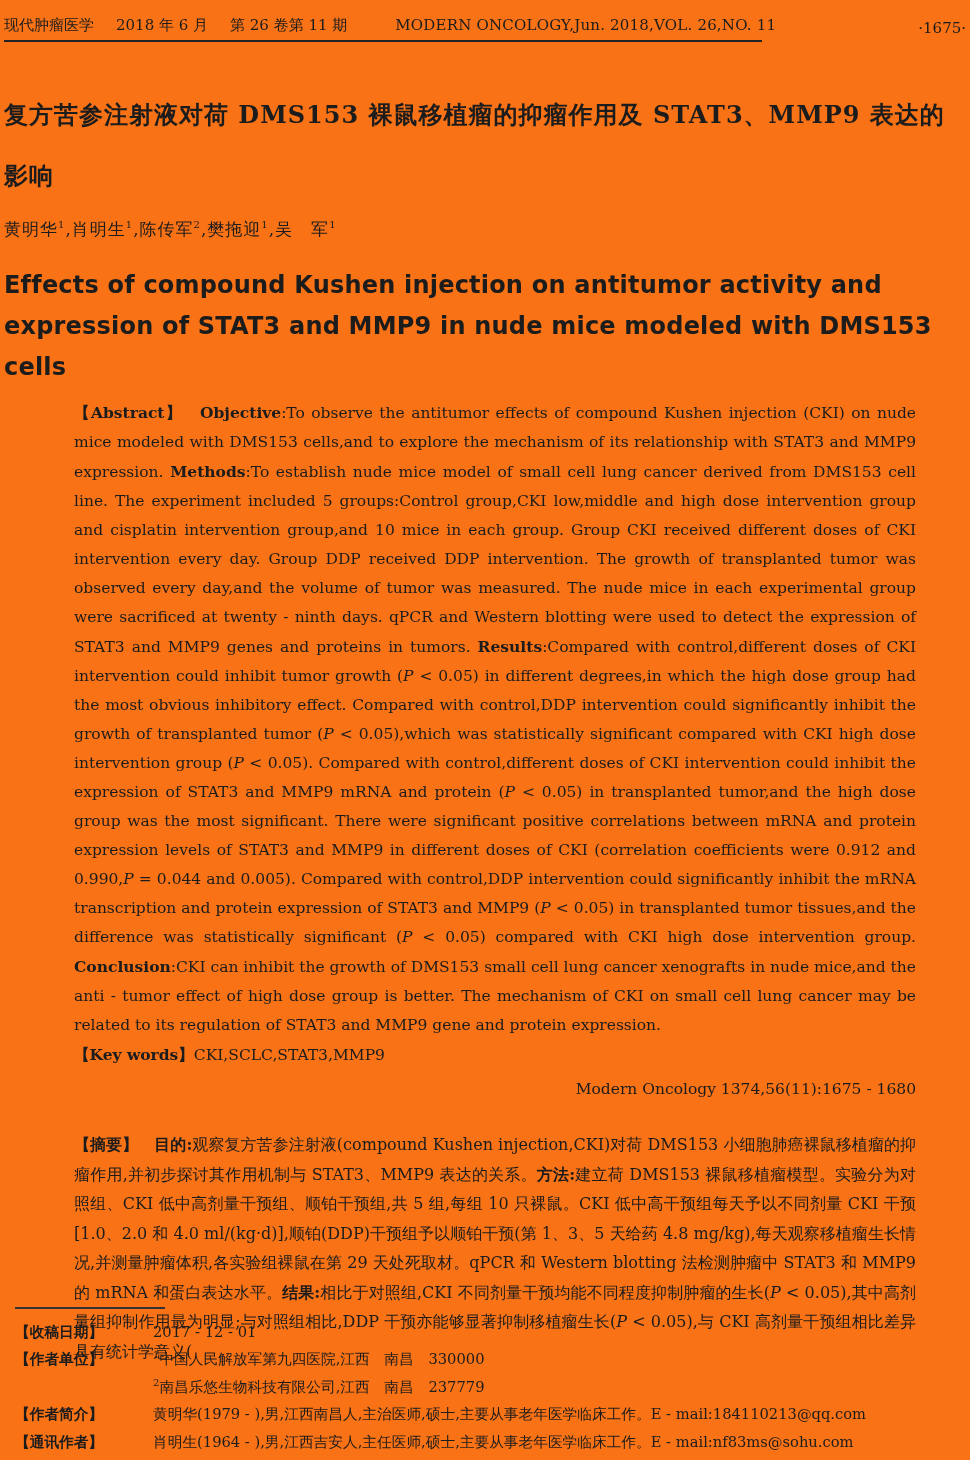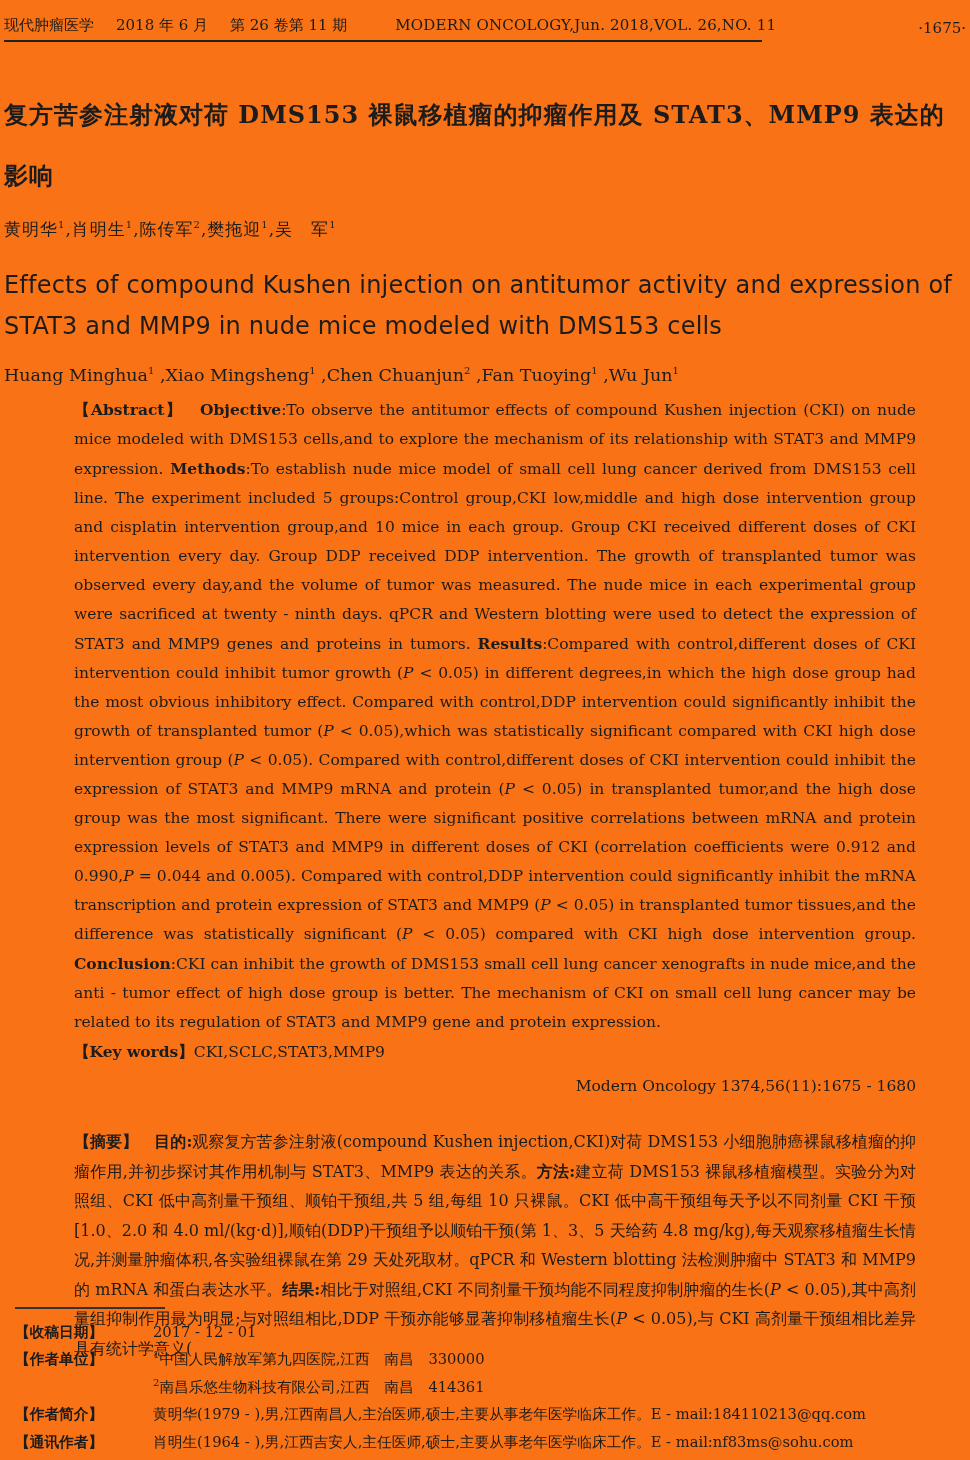--- a/index.html
+++ b/index.html
@@ -30,21 +30,21 @@
   .title-cn {
     margin-top:42px;
     font-size:24px; font-weight:bold;
     line-height:61px;
     letter-spacing:1px;
   }
   .authors-cn { margin-top:12px; font-size:17px; letter-spacing:1px; }
   .title-en {
     margin-top:24px;
     font-family:"DejaVu Sans","Liberation Sans",sans-serif;
-    font-weight:normal;
+    font-weight:bold;
     font-size:24px; line-height:41px;
     letter-spacing:0.2px;
   }
   .authors-en { margin-top:18px; font-size:17.5px; }
   .affiliation { margin-top:5px; font-style:italic; font-size:15.5px; line-height:25px; }
   
   .abstract-block { margin:10px 50px 0 70px; }
   .abstract-en { text-align:justify; font-size:15.5px; line-height:29px; }
   .keywords-line { font-size:15.5px; line-height:29px; }
   .citation-line { text-align:right; font-size:15.5px; line-height:29px; margin-top:5px; }
@@ -73,21 +73,20 @@
     </div>
     <div class="page-marker">·1675·</div>
   </div>
 
   <h1 class="title-cn">复方苦参注射液对荷 DMS153 裸鼠移植瘤的抑瘤作用及 STAT3、MMP9 表达的影响</h1>
 
   <div class="authors-cn"><span>黄明华</span><sup>1</sup><span>,肖明生</span><sup>1</sup><span>,陈传军</span><sup>2</sup><span>,樊拖迎</span><sup>1</sup><span>,吴　军</span><sup>1</sup></div>
 
   <h2 class="title-en">Effects of compound Kushen injection on antitumor activity and expression of STAT3 and MMP9 in nude mice modeled with DMS153 cells</h2>
 
-  <div class="authors-en"><span>Huang Minghua</span><sup>1</sup><span> ,Xiao Mingsheng</span><sup>1</sup><span> ,Chen Chuanjun</span><sup>2</sup><span> ,Fan Tuoying</span><sup>1</sup><span> ,Wu Jun</span><sup>1</sup></div>
 
 
   <div class="abstract-block">
     <p class="abstract-en"><span class="b">【Abstract】　</span><span class="b">Objective</span><span>:To observe the antitumor effects of compound Kushen injection (CKI) on nude mice modeled with DMS153 cells,and to explore the mechanism of its relationship with STAT3 and MMP9 expression. </span><span class="b">Methods</span><span>:To establish nude mice model of small cell lung cancer derived from DMS153 cell line. The experiment included 5 groups:Control group,CKI low,middle and high dose intervention group and cisplatin intervention group,and 10 mice in each group. Group CKI received different doses of CKI intervention every day. Group DDP received DDP intervention. The growth of transplanted tumor was observed every day,and the volume of tumor was measured. The nude mice in each experimental group were sacrificed at twenty - ninth days. qPCR and Western blotting were used to detect the expression of STAT3 and MMP9 genes and proteins in tumors. </span><span class="b">Results</span><span>:Compared with control,different doses of CKI intervention could inhibit tumor growth (</span><span class="i">P</span><span> &lt; 0.05) in different degrees,in which the high dose group had the most obvious inhibitory effect. Compared with control,DDP intervention could significantly inhibit the growth of transplanted tumor (</span><span class="i">P</span><span> &lt; 0.05),which was statistically significant compared with CKI high dose intervention group (</span><span class="i">P</span><span> &lt; 0.05). Compared with control,different doses of CKI intervention could inhibit the expression of STAT3 and MMP9 mRNA and protein (</span><span class="i">P</span><span> &lt; 0.05) in transplanted tumor,and the high dose group was the most significant. There were significant positive correlations between mRNA and protein expression levels of STAT3 and MMP9 in different doses of CKI (correlation coefficients were 0.912 and 0.990,</span><span class="i">P</span><span> = 0.044 and 0.005). Compared with control,DDP intervention could significantly inhibit the mRNA transcription and protein expression of STAT3 and MMP9 (</span><span class="i">P</span><span> &lt; 0.05) in transplanted tumor tissues,and the difference was statistically significant (</span><span class="i">P</span><span> &lt; 0.05) compared with CKI high dose intervention group. </span><span class="b">Conclusion</span><span>:CKI can inhibit the growth of DMS153 small cell lung cancer xenografts in nude mice,and the anti - tumor effect of high dose group is better. The mechanism of CKI on small cell lung cancer may be related to its regulation of STAT3 and MMP9 gene and protein expression.</span></p>
     <p class="keywords-line"><span class="b">【Key words】</span><span>CKI,SCLC,STAT3,MMP9</span></p>
     <p class="citation-line">Modern Oncology 1374,56(11):1675 - 1680</p>
     <p class="abstract-cn"><span class="b">【摘要】　</span><span class="b">目的:</span><span>观察复方苦参注射液(compound Kushen injection,CKI)对荷 DMS153 小细胞肺癌裸鼠移植瘤的抑瘤作用,并初步探讨其作用机制与 STAT3、MMP9 表达的关系。</span><span class="b">方法:</span><span>建立荷 DMS153 裸鼠移植瘤模型。实验分为对照组、CKI 低中高剂量干预组、顺铂干预组,共 5 组,每组 10 只裸鼠。CKI 低中高干预组每天予以不同剂量 CKI 干预[1.0、2.0 和 4.0 ml/(kg·d)],顺铂(DDP)干预组予以顺铂干预(第 1、3、5 天给药 4.8 mg/kg),每天观察移植瘤生长情况,并测量肿瘤体积,各实验组裸鼠在第 29 天处死取材。qPCR 和 Western blotting 法检测肿瘤中 STAT3 和 MMP9 的 mRNA 和蛋白表达水平。</span><span class="b">结果:</span><span>相比于对照组,CKI 不同剂量干预均能不同程度抑制肿瘤的生长(</span><span class="i">P</span><span> &lt; 0.05),其中高剂量组抑制作用最为明显;与对照组相比,DDP 干预亦能够显著抑制移植瘤生长(</span><span class="i">P</span><span> &lt; 0.05),与 CKI 高剂量干预组相比差异具有统计学意义(</span></p>
   </div>
 
   <div class="footnotes">
@@ -95,21 +94,21 @@
     <div class="footnote-row">
       <span class="footnote-label">【收稿日期】</span>
       <span class="footnote-text"><span>2017 - 12 - 01</span></span>
     </div>
     <div class="footnote-row">
       <span class="footnote-label">【作者单位】</span>
       <span class="footnote-text"><sup>1</sup><span>中国人民解放军第九四医院,江西　南昌　330000</span></span>
     </div>
     <div class="footnote-row">
       <span class="footnote-label"></span>
-      <span class="footnote-text"><sup>2</sup><span>南昌乐悠生物科技有限公司,江西　南昌　414361</span></span>
+      <span class="footnote-text"><sup>2</sup><span>南昌乐悠生物科技有限公司,江西　南昌　237779</span></span>
     </div>
     <div class="footnote-row">
       <span class="footnote-label">【作者简介】</span>
       <span class="footnote-text"><span>黄明华(1979 - ),男,江西南昌人,主治医师,硕士,主要从事老年医学临床工作。E - mail:184110213@qq.com</span></span>
     </div>
     <div class="footnote-row">
       <span class="footnote-label">【通讯作者】</span>
       <span class="footnote-text"><span>肖明生(1964 - ),男,江西吉安人,主任医师,硕士,主要从事老年医学临床工作。E - mail:nf83ms@sohu.com</span></span>
     </div>
   </div>

